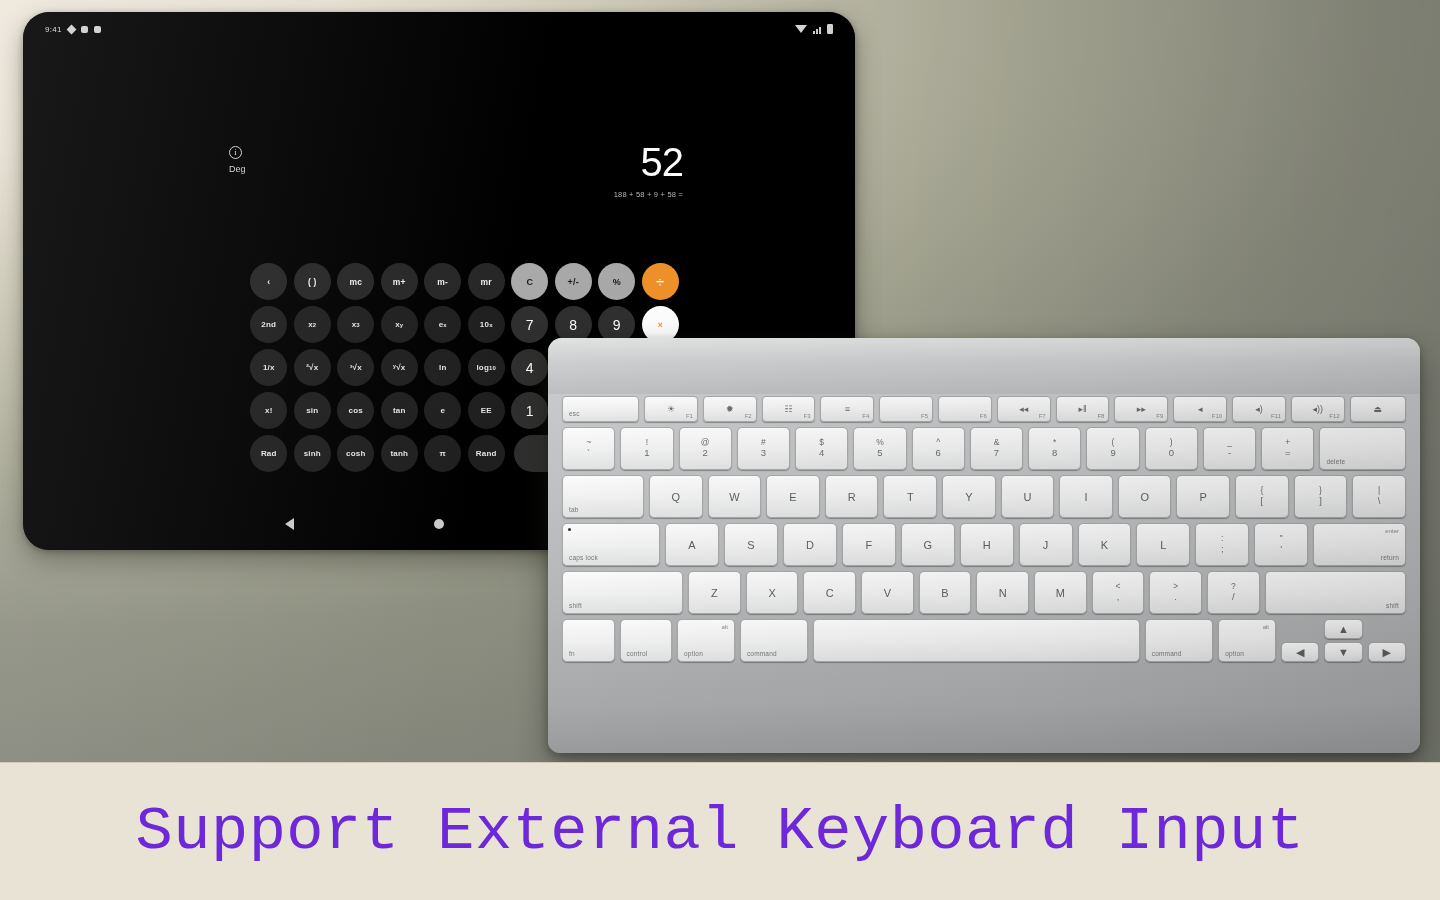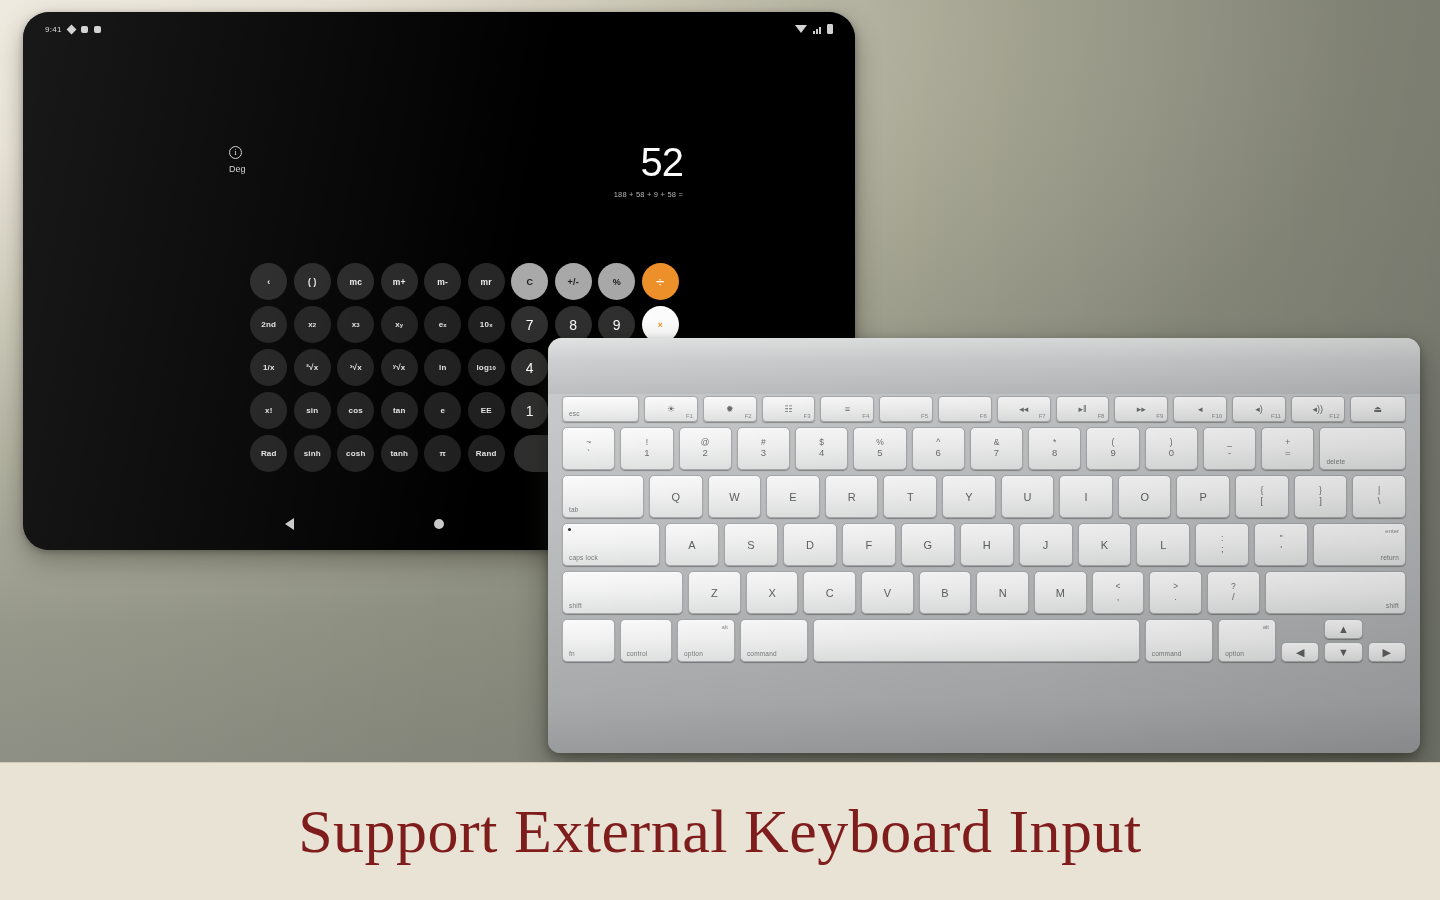--- a/index.html
+++ b/index.html
@@ -177,22 +177,22 @@
   .arrow-mid .kb-key { height: 20px; }
 
   
   #caption-band {
     position: absolute; left: 0; top: 762px; width: 1440px; height: 138px;
     background: #e9e3d5;
     display: flex; align-items: center; justify-content: center;
     border-top: 1px solid #cfcaba;
   }
   #caption-text {
-    color: #7f1d1d;
-    font-family: Liberation Serif, serif;
+    color: #6d28d9;
+    font-family: Liberation Mono, monospace;
     font-weight: 300;
     font-size: 62px;
     letter-spacing: 0.5px;
     white-space: nowrap;
   }
 </style>
 </head>
 <body>
 
 <div id="scene">

